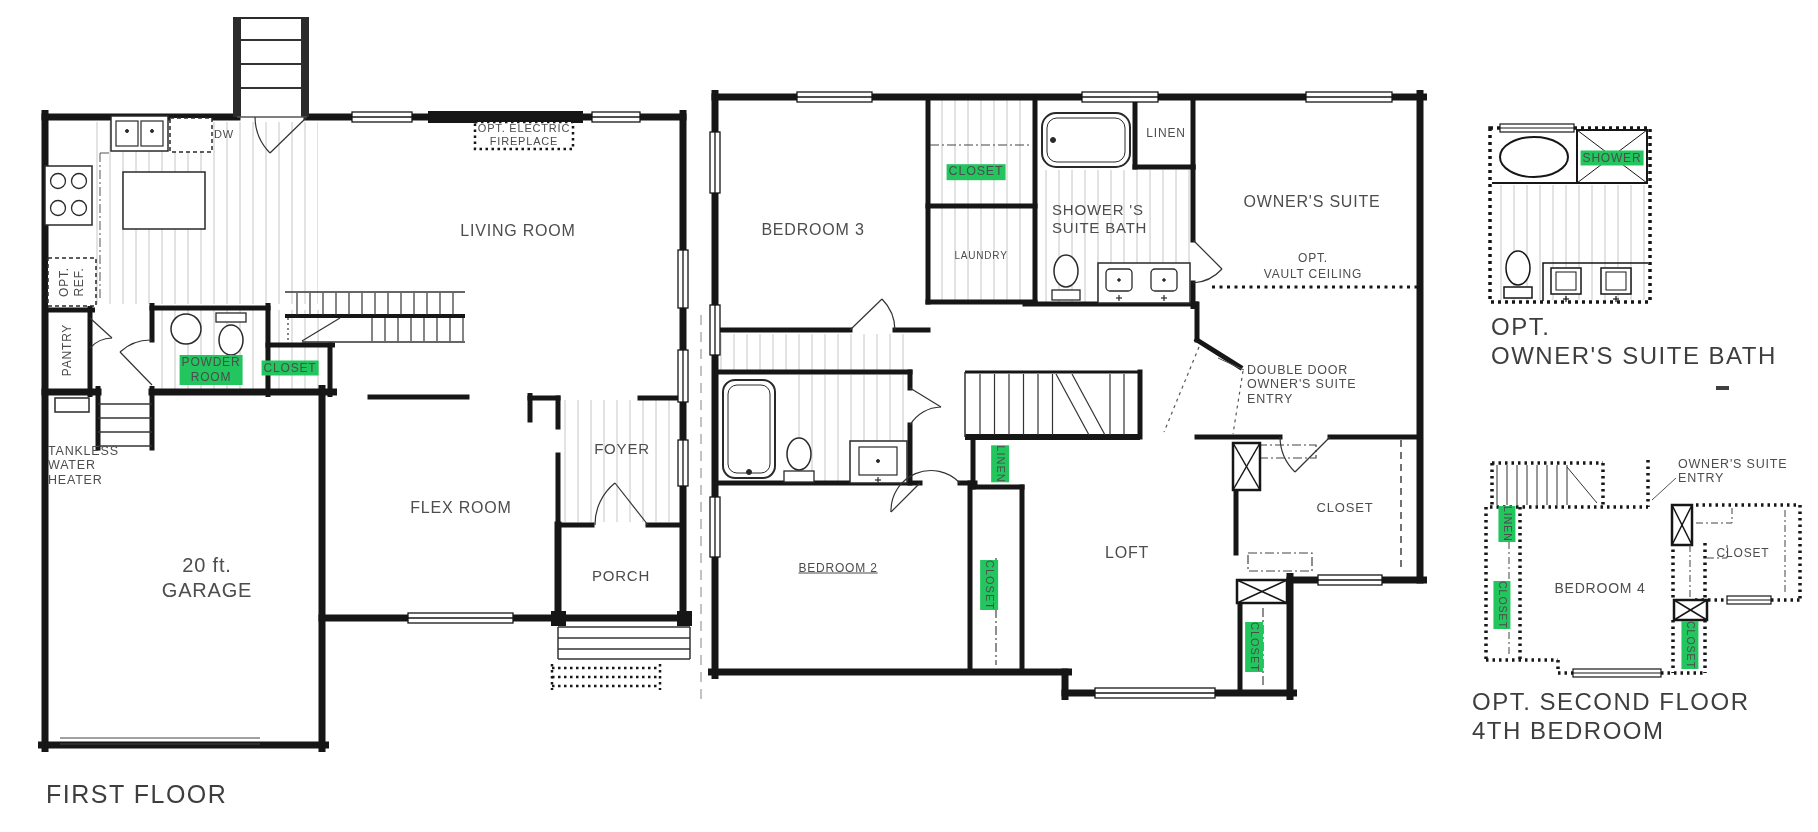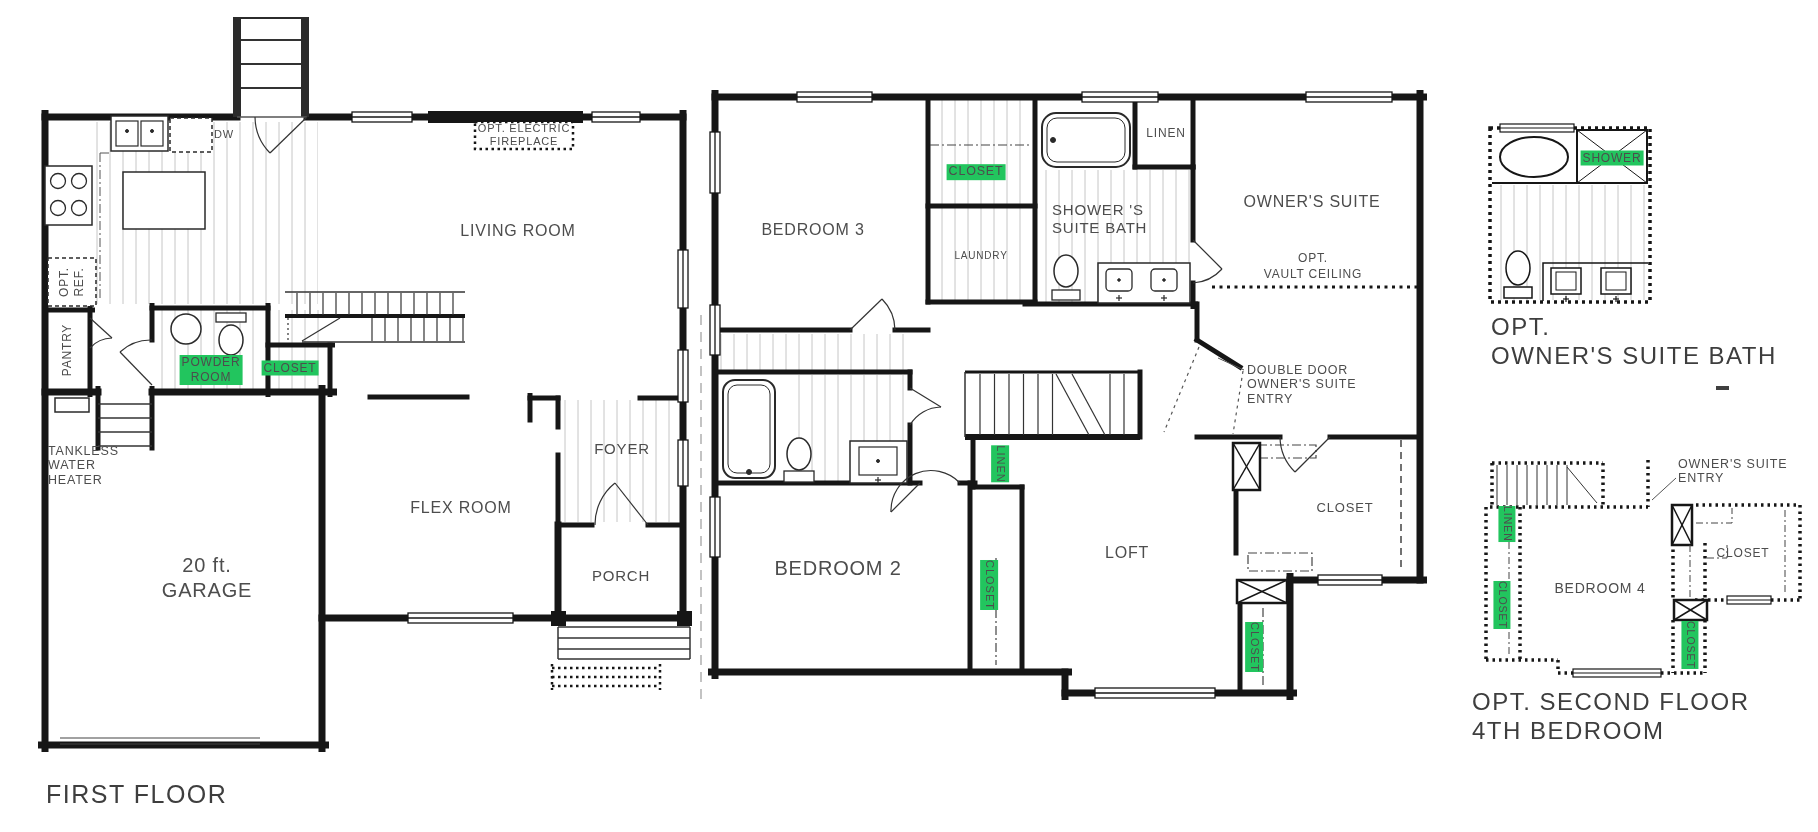--- a/index.html
+++ b/index.html
@@ -482,21 +482,21 @@
   <div class="lbl" style="left:981px; top:256px; font-size:10px;">LAUNDRY</div>
   <div class="lbl left" style="left:1052px; top:219px; font-size:15px; text-align:left; line-height:1.2;">SHOWER 'S
 SUITE BATH</div>
   <div class="lbl" style="left:1166px; top:133px; font-size:12px;">LINEN</div>
   <div class="lbl" style="left:1312px; top:202px; font-size:16px;">OWNER'S SUITE</div>
   <div class="lbl" style="left:1313px; top:267px; font-size:12px; line-height:1.3;">OPT.
 VAULT CEILING</div>
   <div class="lbl left" style="left:1247px; top:385px; font-size:12.5px; text-align:left; line-height:1.15;">DOUBLE DOOR
 OWNER'S SUITE
 ENTRY</div>
-  <div class="lbl" style="left:838px; top:568px; font-size:20px;">BEDROOM 2</div>
+  <div class="lbl" style="left:838px; top:568px; font-size:12px;text-decoration:underline;">BEDROOM 2</div>
   <div class="lbl" style="left:1127px; top:553px; font-size:16px;">LOFT</div>
   <div class="lbl" style="left:1345px; top:508px; font-size:13px;">CLOSET</div>
   <div class="lbl vert bgw" style="left:989px; top:585px; font-size:11px;">CLOSET</div>
   <div class="lbl vert bgw" style="left:1000px; top:464px; font-size:11px;">LINEN</div>
   <div class="lbl vert bgw" style="left:1254px; top:647px; font-size:11px;">CLOSET</div>
 
   <div class="lbl bgw" style="left:1612px; top:158px; font-size:12px;">SHOWER</div>
   <div class="lbl left title" style="left:1491px; top:342px; font-size:24px; text-align:left; line-height:1.2;">OPT.
 OWNER'S SUITE BATH</div>
 

